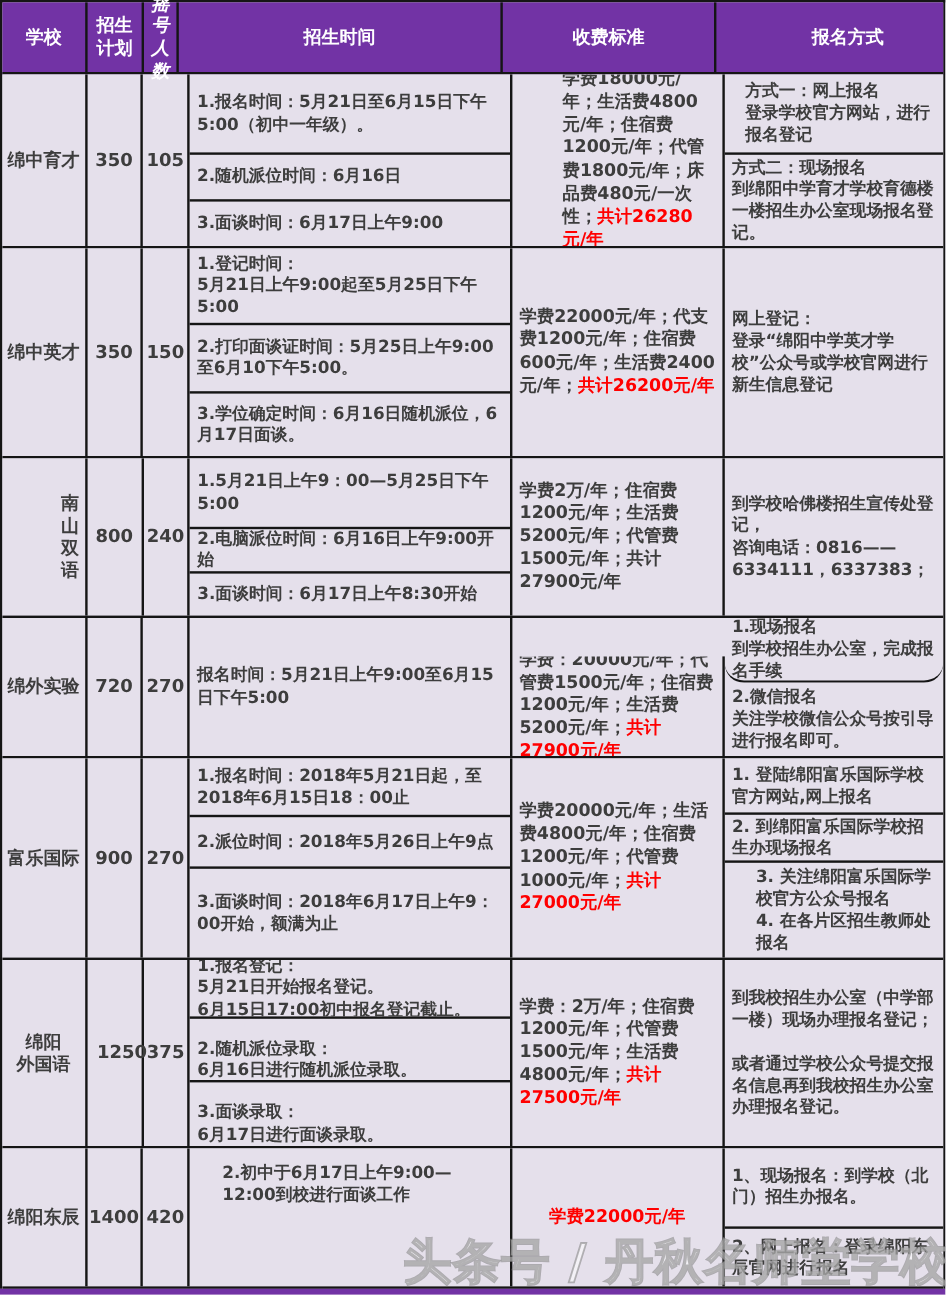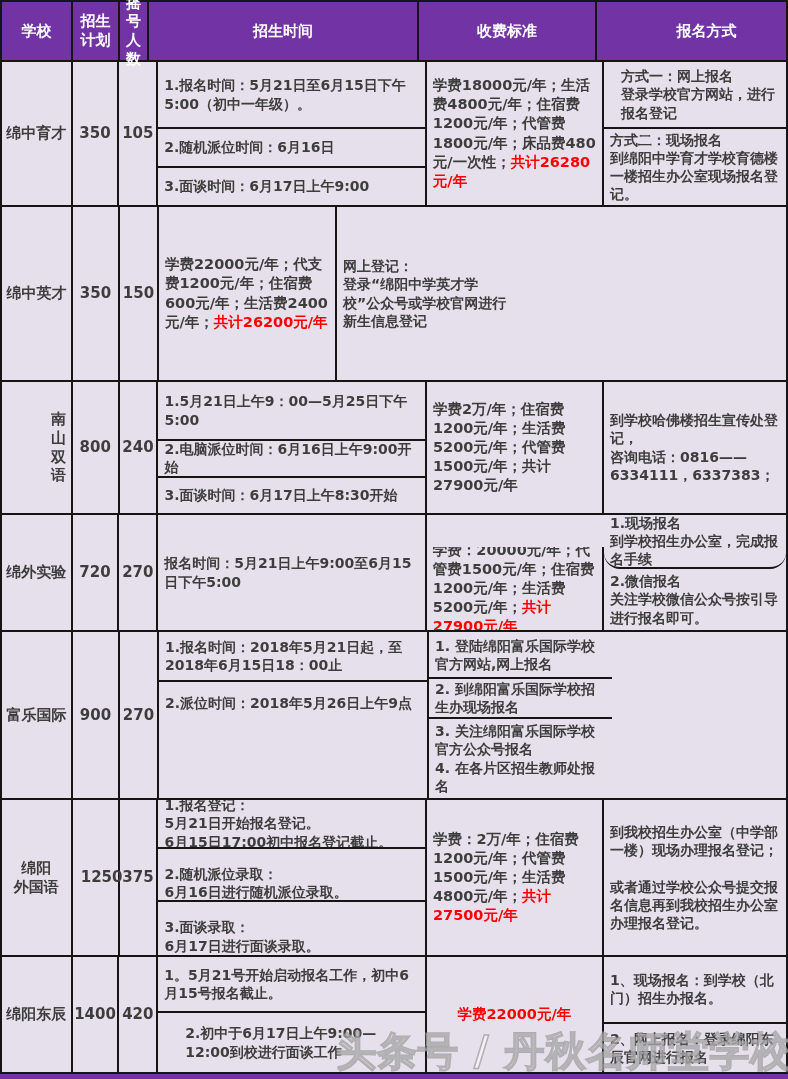--- a/index.html
+++ b/index.html
@@ -37,21 +37,21 @@
 </style>
 </head>
 <body>
 
 <div class="page">
   <div class="tbl">
     <div class="hrow" id="hrow">
         <div class="hcell" style="width: 71px;">学校</div>
         <div class="hcell" style="width: 47px;">招生
 计划</div>
-        <div class="hcell" style="width: 29px;">摇号
+        <div class="hcell" style="width: 29px; font-style: italic;">摇号
 人数</div>
         <div class="hcell" style="width: 270px;">招生时间</div>
         <div class="hcell" style="width: 178px;">收费标准</div>
         <div class="hcell" style="width: 183px;">报名方式</div>
       </div>
     <div id="tbody">
         <div class="trow" style="height: 145px;">
           <div class="col" style="width: 71px;">
             <div class="ccell">绵中育才</div>
           </div>
@@ -59,40 +59,46 @@
             <div class="ccell">350</div>
           </div>
           <div class="col" style="width: 39px;">
             <div class="ccell">105</div>
           </div>
           <div class="col" style="width: 270px;">
             <div class="sub" style="height: 68px;">1.报名时间：5月21日至6月15日下午5:00（初中一年级）。</div>
             <div class="sub" style="height: 39px;">2.随机派位时间：6月16日</div>
             <div class="sub" style="height: 38px;">3.面谈时间：6月17日上午9:00</div>
           </div>
-          <div class="col" style="width: 178px;">
+          <div class="col" style="width: 178px; padding-left: 36px;">
             <div class="fee"><span><span>学费18000元/年；生活费4800元/年；住宿费1200元/年；代管费1800元/年；床品费480元/一次性；</span><span class="red">共计26280元/年</span></span></div>
           </div>
           <div class="col" style="width: 183px;">
             <div class="sub" style="height: 68px; padding-left: 17px;">方式一：网上报名
 登录学校官方网站，进行报名登记</div>
             <div class="sub" style="height: 77px;">方式二：现场报名
 到绵阳中学育才学校育德楼一楼招生办公室现场报名登记。</div>
           </div>
         </div>
         <div class="trow" style="height: 175px;">
           <div class="col" style="width: 71px;">
             <div class="ccell">绵中英才</div>
           </div>
           <div class="col" style="width: 47px;">
             <div class="ccell">350</div>
           </div>
           <div class="col" style="width: 39px;">
             <div class="ccell">150</div>
           </div>
+          <div class="col" style="width: 270px;">
+            <div class="sub" style="height: 65px;">1.登记时间：
+5月21日上午9:00起至5月25日下午5:00</div>
+            <div class="sub" style="height: 57px;">2.打印面谈证时间：5月25日上午9:00至6月10下午5:00。</div>
+            <div class="sub" style="height: 53px;">3.学位确定时间：6月16日随机派位，6月17日面谈。</div>
+          </div>
           <div class="col" style="width: 178px;">
             <div class="fee"><span><span>学费22000元/年；代支费1200元/年；住宿费600元/年；生活费2400元/年；</span><span class="red">共计26200元/年</span></span></div>
           </div>
           <div class="col" style="width: 183px;">
             <div class="sub" style="height: 175px;">网上登记：
 登录“绵阳中学英才学校”公众号或学校官网进行新生信息登记</div>
           </div>
         </div>
         <div class="trow" style="height: 133px;">
           <div class="col" style="width: 71px; padding-left: 44px;">
@@ -146,25 +152,29 @@
           </div>
           <div class="col" style="width: 47px;">
             <div class="ccell">900</div>
           </div>
           <div class="col" style="width: 39px;">
             <div class="ccell">270</div>
           </div>
           <div class="col" style="width: 270px;">
             <div class="sub" style="height: 50px;">1.报名时间：2018年5月21日起，至2018年6月15日18：00止</div>
             <div class="sub" style="height: 43px;">2.派位时间：2018年5月26日上午9点</div>
+            <div class="sub" style="height: 75px;">3.面谈时间：2018年6月17日上午9：00开始，额满为止</div>
+          </div>
+          <div class="col" style="width: 178px;">
+            <div class="fee"><span><span>学费20000元/年；生活费4800元/年；住宿费1200元/年；代管费1000元/年；</span><span class="red">共计27000元/年</span></span></div>
           </div>
           <div class="col" style="width: 183px;">
             <div class="sub" style="height: 48px;">1. 登陆绵阳富乐国际学校官方网站,网上报名</div>
             <div class="sub" style="height: 40px;">2. 到绵阳富乐国际学校招生办现场报名</div>
-            <div class="sub" style="height: 80px;">3. 关注绵阳富乐国际学校官方公众号报名
+            <div class="sub" style="height: 80px; margin-left: 20px;">3. 关注绵阳富乐国际学校官方公众号报名
 4. 在各片区招生教师处报名</div>
           </div>
         </div>
         <div class="trow" style="height: 157px;">
           <div class="col" style="width: 71px;">
             <div class="ccell">绵阳
 外国语</div>
           </div>
           <div class="col" style="width: 47px; padding-left: 13px;">
             <div class="ccell">1250</div>
@@ -194,21 +204,20 @@
           <div class="col" style="width: 71px;">
             <div class="ccell">绵阳东辰</div>
           </div>
           <div class="col" style="width: 47px;">
             <div class="ccell">1400</div>
           </div>
           <div class="col" style="width: 39px;">
             <div class="ccell">420</div>
           </div>
           <div class="col" style="width: 270px;">
-            <div class="sub" style="height: 57px;">1。5月21号开始启动报名工作，初中6月15号报名截止。</div>
             <div class="sub" style="height: 60px; padding-left: 27px;">2.初中于6月17日上午9:00—12:00到校进行面谈工作</div>
           </div>
           <div class="col" style="width: 178px;">
             <div class="fee center"><span><span class="red">学费22000元/年</span></span></div>
           </div>
           <div class="col" style="width: 183px;">
             <div class="sub" style="height: 68px;">1、现场报名：到学校（北门）招生办报名。</div>
             <div class="sub" style="height: 49px;">2、网上报名：登录绵阳东辰官网进行报名</div>
           </div>
         </div>

